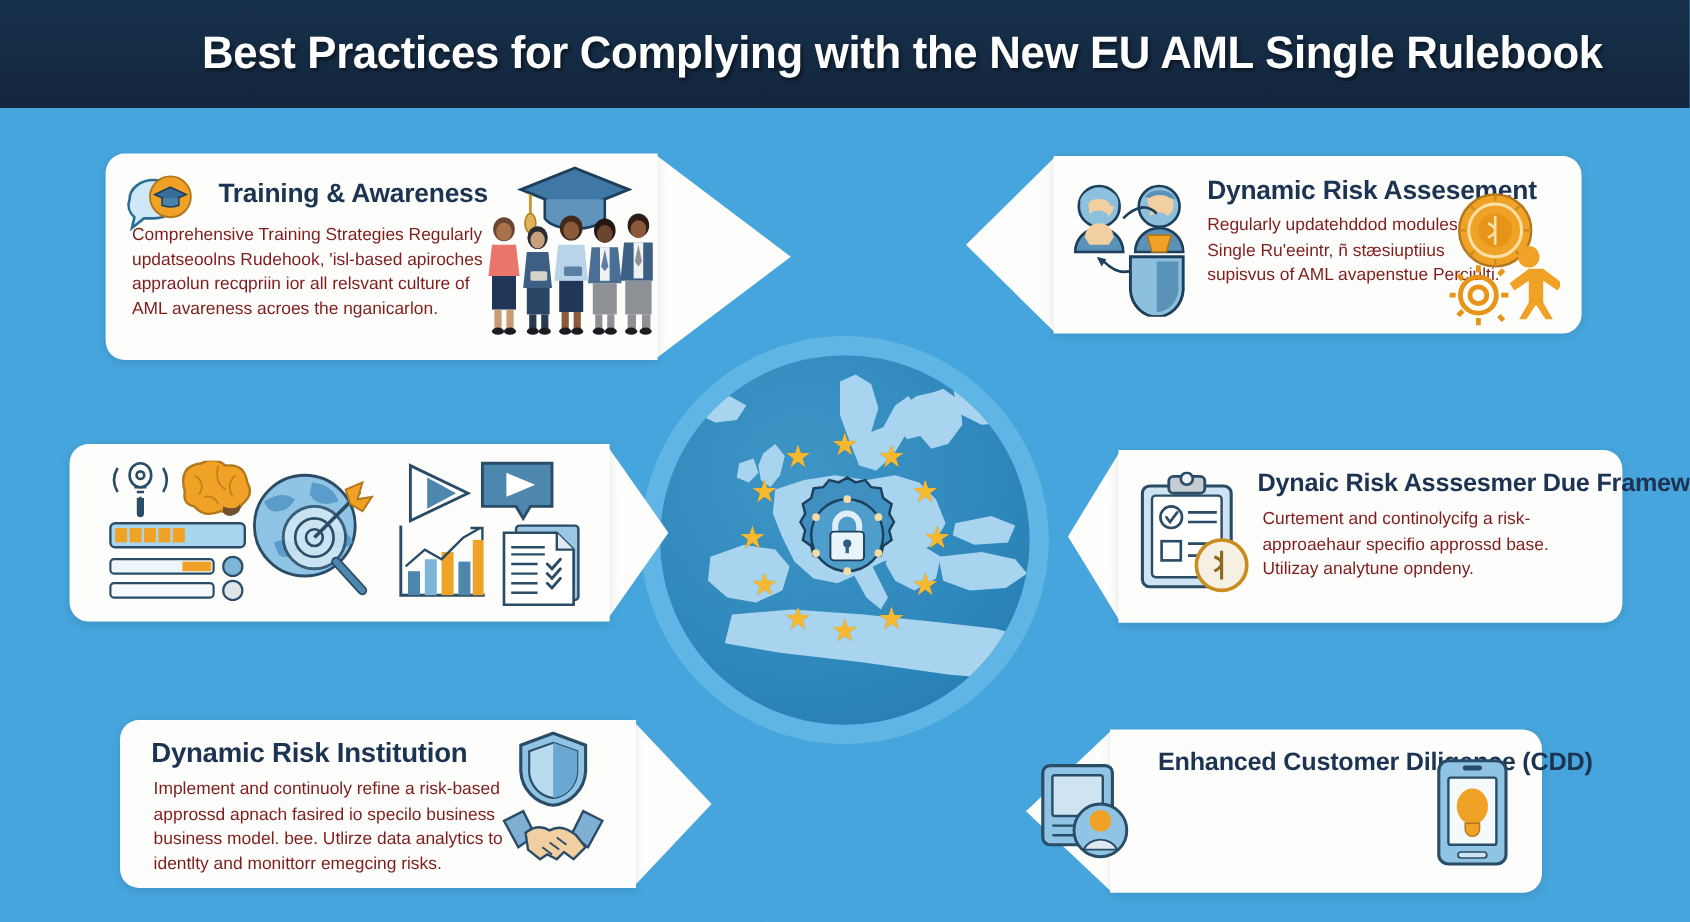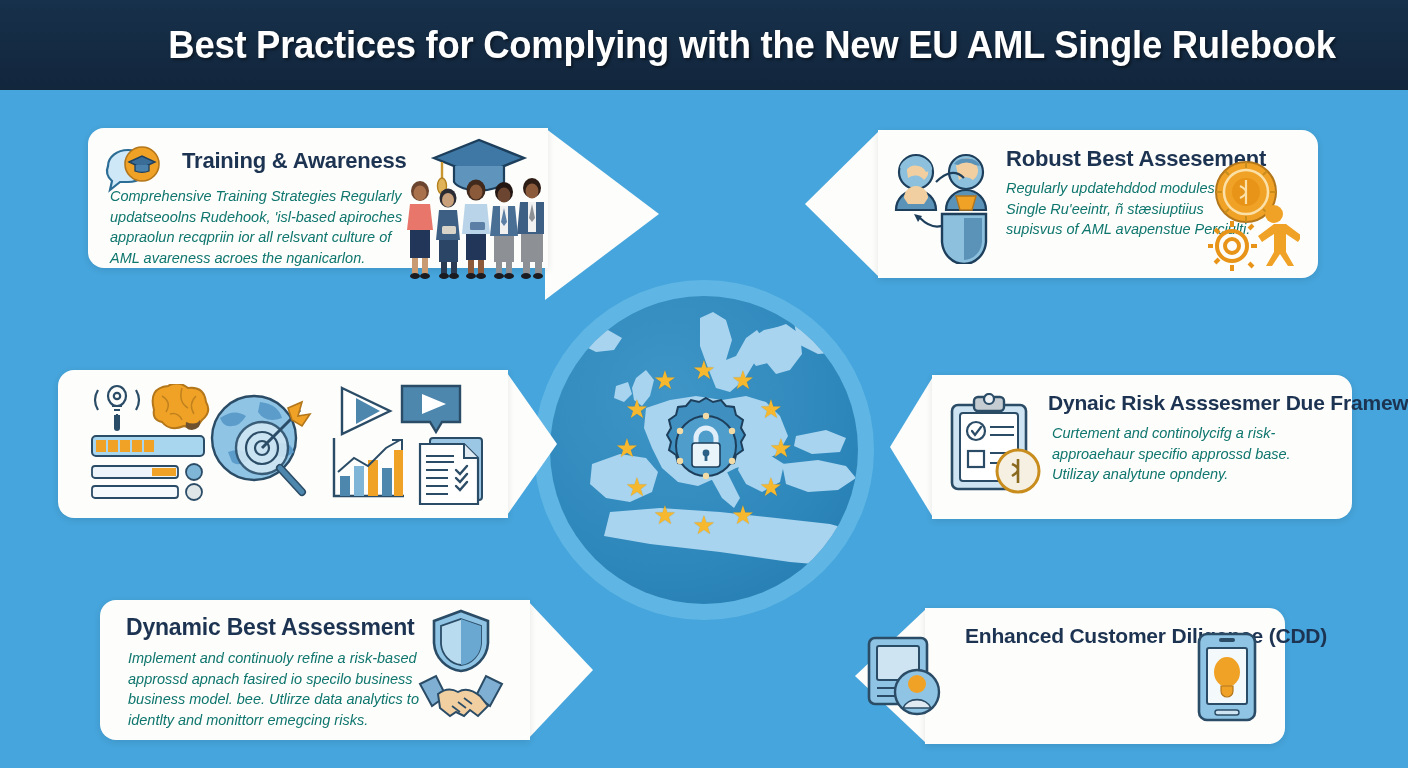--- a/index.html
+++ b/index.html
@@ -90,21 +90,21 @@
   }
 
   
   .card {
     position: absolute;
     background: #fdfdfb;
     box-shadow: 0 2px 7px rgba(0,0,0,0.10);
   }
   .card-tl {
     left: 88px; top: 38px;
-    width: 460px; height: 140px;
+    width: 460px; height: 172px;
     border-radius: 16px 0 0 16px;
   }
   .card-tl-point {
     position: absolute;
     left: 545px; top: 38px;
     width: 0; height: 0;
     border-top: 86px solid transparent;
     border-bottom: 86px solid transparent;
     border-left: 114px solid #fdfdfb;
   }
@@ -178,26 +178,25 @@
     position: absolute;
     color: #1c3352;
     font-weight: bold;
     font-size: 22px;
     letter-spacing: -0.2px;
     white-space: nowrap;
     font-family: "Liberation Sans", sans-serif;
   }
   .card-body {
     position: absolute;
-    color: #0f766e;
+    color: #7f1d1d;
     font-size: 14.5px;
     line-height: 1.42;
     font-family: "Liberation Sans", sans-serif;
     filter: blur(0.22px);
-    font-style: italic;
   }
 
   .icon-abs { position: absolute; }
 
   
   .bubble-icon { position: absolute; }
 </style>
 </head>
 <body>
 
@@ -398,21 +397,21 @@
         <path d="M64 16 a14 10 0 0 1 26 2 l-5 -1 a11 7 0 0 0 -17 0z" fill="#5a92b8"></path>
         <path d="M56 62 a20 20 0 0 1 40 0z" fill="#5a92b8" stroke="#1d3f5c" stroke-width="2.2"></path>
         <path d="M66 48 h20 l-4 14 h-12z" fill="#f0a227" stroke="#b3761a" stroke-width="1.4"></path>
         <path d="M46 34 q16 -16 28 -4" fill="none" stroke="#1d3f5c" stroke-width="2.2"></path>
         <path d="M30 70 q16 16 32 2" fill="none" stroke="#1d3f5c" stroke-width="2.2"></path>
         <path d="M24 66 l8 2 l-4 6z" fill="#1d3f5c"></path>
         <path d="M52 66 v28 a22 24 0 0 0 22 22 a22 24 0 0 0 22 -22 v-28z" fill="#8cc0dd" stroke="#1d3f5c" stroke-width="2.4"></path>
         <path d="M74 70 v42 a18 20 0 0 0 18 -18 v-24z" fill="#5a92b8"></path>
       </svg>
     </div>
-    <div class="card-title" style="left:128px; top:16px;">Robust Best Assesement</div>
+    <div class="card-title" style="left:128px; top:16px;">Dynamic Risk Assesement</div>
     <div class="card-body" style="left:128px; top:48px; width:250px;">Regularly updatehddod modules Single Ru'eeintr, ñ stæsiuptiius supisvus of AML avapenstue Perciulti.</div>
 
     <div class="icon-abs" style="left:332px; top:26px;">
       <svg width="72" height="72" viewBox="0 0 72 72">
         <circle cx="36" cy="36" r="30" fill="#f0a227" stroke="#b3761a" stroke-width="2"></circle>
         <circle cx="36" cy="36" r="22" fill="none" stroke="#fbe0a8" stroke-width="2.5"></circle>
         <circle cx="36" cy="36" r="14" fill="#e79418"></circle>
         <path d="M36 24 v24 M30 30 q12 6 0 12" fill="none" stroke="#fbe0a8" stroke-width="2.2"></path>
         <g stroke="#c98d1e" stroke-width="2">
           <path d="M36 6 v6 M36 60 v6 M6 36 h6 M60 36 h6 M15 15 l4 4 M53 53 l4 4 M57 15 l-4 4 M19 53 l-4 4"></path>
@@ -555,21 +554,21 @@
         <circle cx="72" cy="78" r="21" fill="#f6f0e2" stroke="#c98d1e" stroke-width="3"></circle>
         <path d="M72 66 v24 M66 71 q12 5 0 12" fill="none" stroke="#8a6a1e" stroke-width="2.6"></path>
       </svg>
     </div>
     <div class="card-title" style="left:116px; top:16px; font-size:21px;">Dynaic Risk Asssesmer Due Framework</div>
     <div class="card-body" style="left:120px; top:48px; width:270px;">Curtement and continolycifg a risk-approaehaur specifio approssd base. Utilizay analytune opndeny.</div>
   </div>
 
   <div class="card-bl-point"></div>
   <div class="card card-bl">
-    <div class="card-title" style="left:26px; top:14px; font-size:23px;">Dynamic Best Assessment</div>
+    <div class="card-title" style="left:26px; top:14px; font-size:23px;">Dynamic Risk Institution</div>
     <div class="card-body" style="left:28px; top:48px; width:296px;">Implement and continuoly refine a risk-based approssd apnach fasired io specilo business business model. bee. Utlirze data analytics to identlty and monittorr emegcing risks.</div>
 
     <div class="icon-abs" style="left:330px; top:8px;">
       <svg width="62" height="66" viewBox="0 0 62 66">
         <path d="M31 3 L58 13 v22 a30 30 0 0 1 -27 28 a30 30 0 0 1 -27 -28 v-22z" fill="#8fc4e4" stroke="#2b4c66" stroke-width="2.6"></path>
         <path d="M31 11 L51 18 v18 a23 23 0 0 1 -20 21 a23 23 0 0 1 -20 -21 v-18z" fill="#b9dbf0" stroke="#2b4c66" stroke-width="1.8"></path>
         <path d="M31 11 v46 a23 23 0 0 0 20 -21 v-18z" fill="#6aa8d2"></path>
       </svg>
     </div>
     <div class="icon-abs" style="left:318px; top:72px;">

